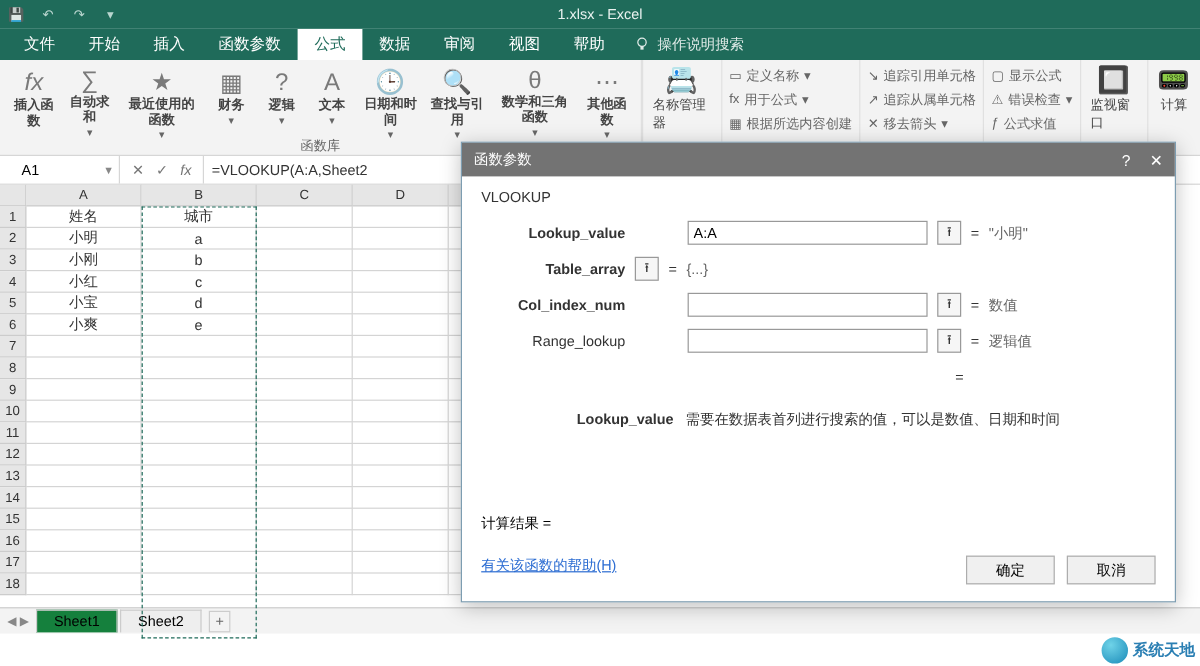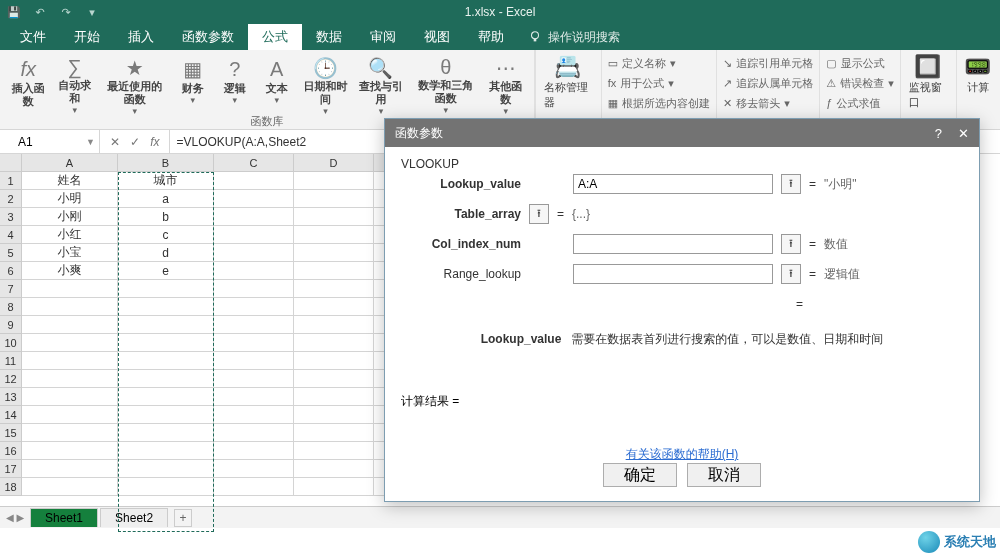--- a/index.html
+++ b/index.html
@@ -63,37 +63,37 @@
 .sheettab.inactive { background: #eee; }
 .sheetbar .nav { display: flex; gap: 4px; position: absolute; left: 6px; color: #888; font-size: 10px; }
 .sheetbar .add { width: 18px; height: 18px; border: 1px solid #ccc; display: flex; align-items: center; justify-content: center; margin-left: 4px; font-size: 12px; color: #666; }
 
 
 .dialog { position: absolute; left: 384px; top: 118px; width: 596px; height: 384px; border: 1px solid #7d9db1; background: #fff; box-shadow: 0 4px 16px rgba(0,0,0,.25); display: flex; flex-direction: column; }
 .dlg-title { height: 28px; background: #737373; color: #fff; display: flex; align-items: center; padding: 0 10px; font-size: 12px; justify-content: space-between; }
 .dlg-title .right { display: flex; gap: 16px; align-items: center; }
 .dlg-title .close, .dlg-title .help { cursor: pointer; font-size: 13px; }
 .dlg-body { flex: 1; padding: 10px 16px 8px; color: #333; font-size: 12px; display: flex; flex-direction: column; }
-.fnname { font-size: 12px; }
+.fnname { font-size: 12px; margin-bottom: 10px; }
 .argrow { display: flex; align-items: center; height: 26px; margin-bottom: 4px; gap: 8px; }
 .argrow .alabel { width: 120px; text-align: right; font-weight: bold; }
 .argrow .alabel.nb { font-weight: normal; }
 .argrow input { width: 200px; height: 20px; border: 1px solid #999; padding: 0 4px; font-size: 12px; margin-left: 44px; }
 .argrow .pick { width: 20px; height: 20px; border: 1px solid #999; display: flex; align-items: center; justify-content: center; font-size: 11px; cursor: pointer; background: #f6f6f6; }
 .argrow .eq { color: #333; }
 .argrow .preview { color: #666; }
 .desc { margin-top: 18px; color: #333; line-height: 18px; }
 .arg-desc { margin-top: 14px; text-align: center; }
 .arg-desc .al { font-weight: bold; margin-right: 10px; }
 .dlg-foot { padding: 8px 16px 14px; }
-.dlg-foot .result { margin-bottom: 36px; }
-.dlg-foot .bottom { display: flex; justify-content: space-between; align-items: center; flex-direction: column; }
+.dlg-foot .result { margin-bottom: 18px; }
+.dlg-foot .bottom { display: flex; justify-content: space-between; align-items: flex-start; }
 .dlg-foot a { color: #2b6cd2; text-decoration: underline; cursor: pointer; font-size: 12px; }
 .dlg-foot .btns { display: flex; gap: 10px; }
-.dlg-foot button { width: 74px; height: 24px; border: 1px solid #adadad; background: #f0f0f0; font-size: 16px; cursor: pointer; }
+.dlg-foot button { width: 74px; height: 24px; border: 1px solid #adadad; background: #f0f0f0; font-size: 12px; cursor: pointer; }
 
 
 .watermark { position: absolute; right: 4px; bottom: 2px; font-size: 13px; color: #2b7fb3; display: flex; align-items: center; gap: 4px; font-weight: bold; }
 .watermark .globe { width: 22px; height: 22px; border-radius: 50%; background: radial-gradient(circle at 35% 30%, #6fd3e8, #1a8ab8); position: relative; }
 </style>
 </head>
 <body>
 
 <div class="titlebar">
   <div class="qat">

